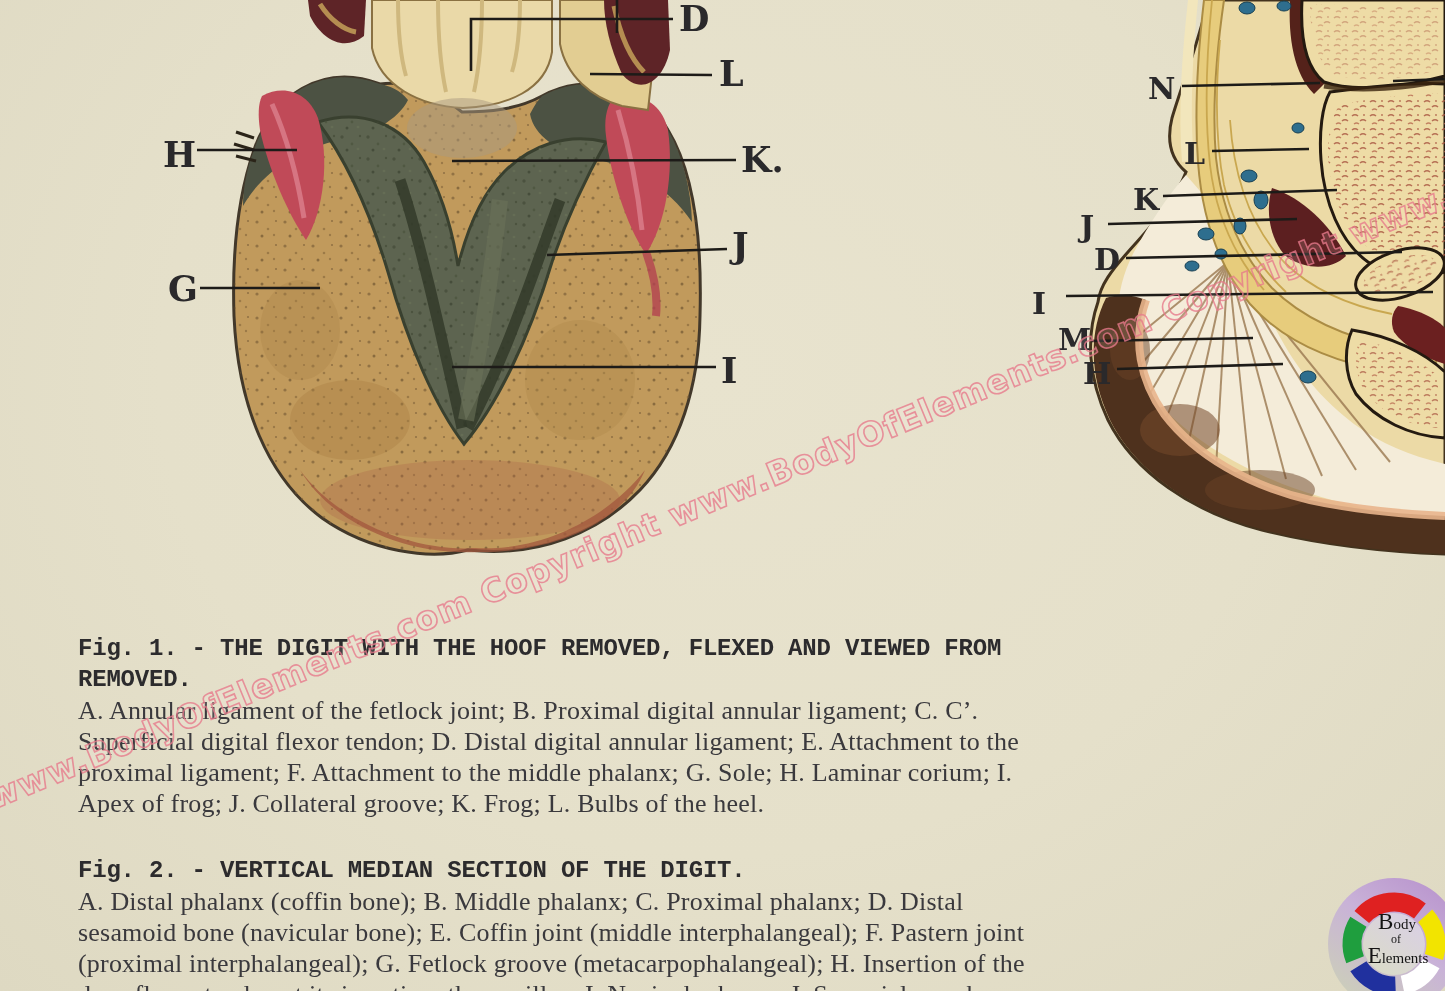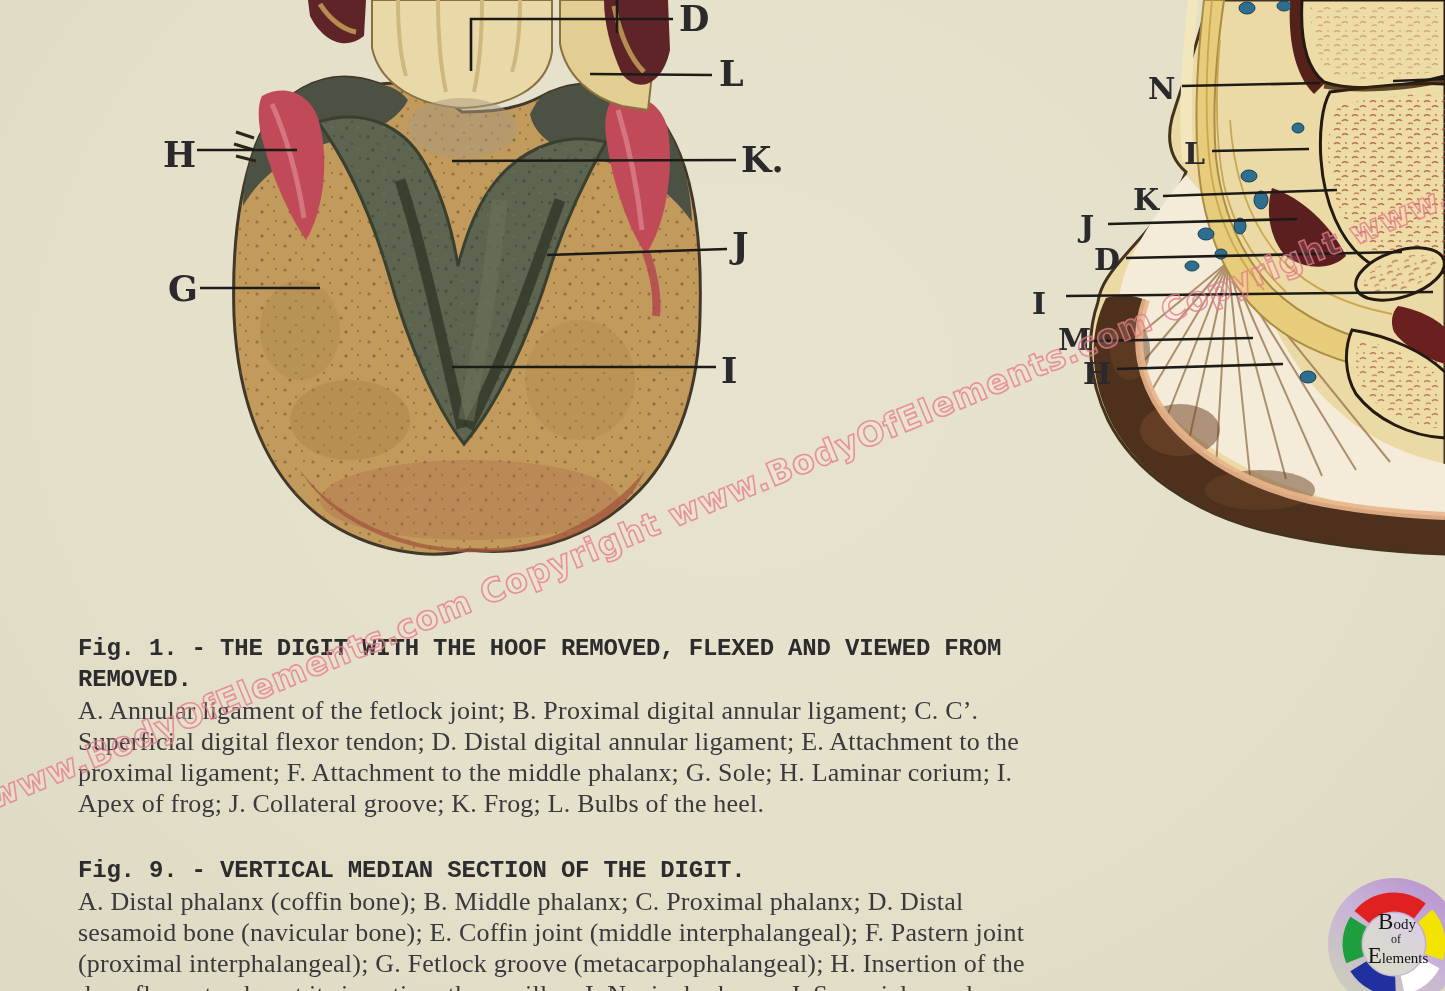--- a/index.html
+++ b/index.html
@@ -271,21 +271,21 @@
   <div class="caption" style="top:633px;">
     <div class="cap-title">Fig. 1. - THE DIGIT WITH THE HOOF REMOVED, FLEXED AND VIEWED FROM</div>
     <div class="cap-title">REMOVED.</div>
     <div class="cap-line">A. Annular ligament of the fetlock joint; B. Proximal digital annular ligament; C. C’.</div>
     <div class="cap-line">Superficial digital flexor tendon; D. Distal digital annular ligament; E. Attachment to the</div>
     <div class="cap-line">proximal ligament; F. Attachment to the middle phalanx; G. Sole; H. Laminar corium; I.</div>
     <div class="cap-line">Apex of frog; J. Collateral groove; K. Frog; L. Bulbs of the heel.</div>
   </div>
 
   <div class="caption" style="top:855px;">
-    <div class="cap-title">Fig. 9. - VERTICAL MEDIAN SECTION OF THE DIGIT.</div>
+    <div class="cap-title">Fig. 2. - VERTICAL MEDIAN SECTION OF THE DIGIT.</div>
     <div class="cap-line">A. Distal phalanx (coffin bone); B. Middle phalanx; C. Proximal phalanx; D. Distal</div>
     <div class="cap-line">sesamoid bone (navicular bone); E. Coffin joint (middle interphalangeal); F. Pastern joint</div>
     <div class="cap-line">(proximal interphalangeal); G. Fetlock groove (metacarpophalangeal); H. Insertion of the</div>
     <div class="cap-line">deep flexor tendon at its insertion; the papillae; I. Navicular bursa; J. Synovial membrane</div>
   </div>
 
   <div id="watermark">ht www.BodyOfElements.com Copyright www.BodyOfElements.com Copyright www.BodyOfElements.com Copyright www.BodyOfElements.com Copyri</div>
 
 </div>
 

